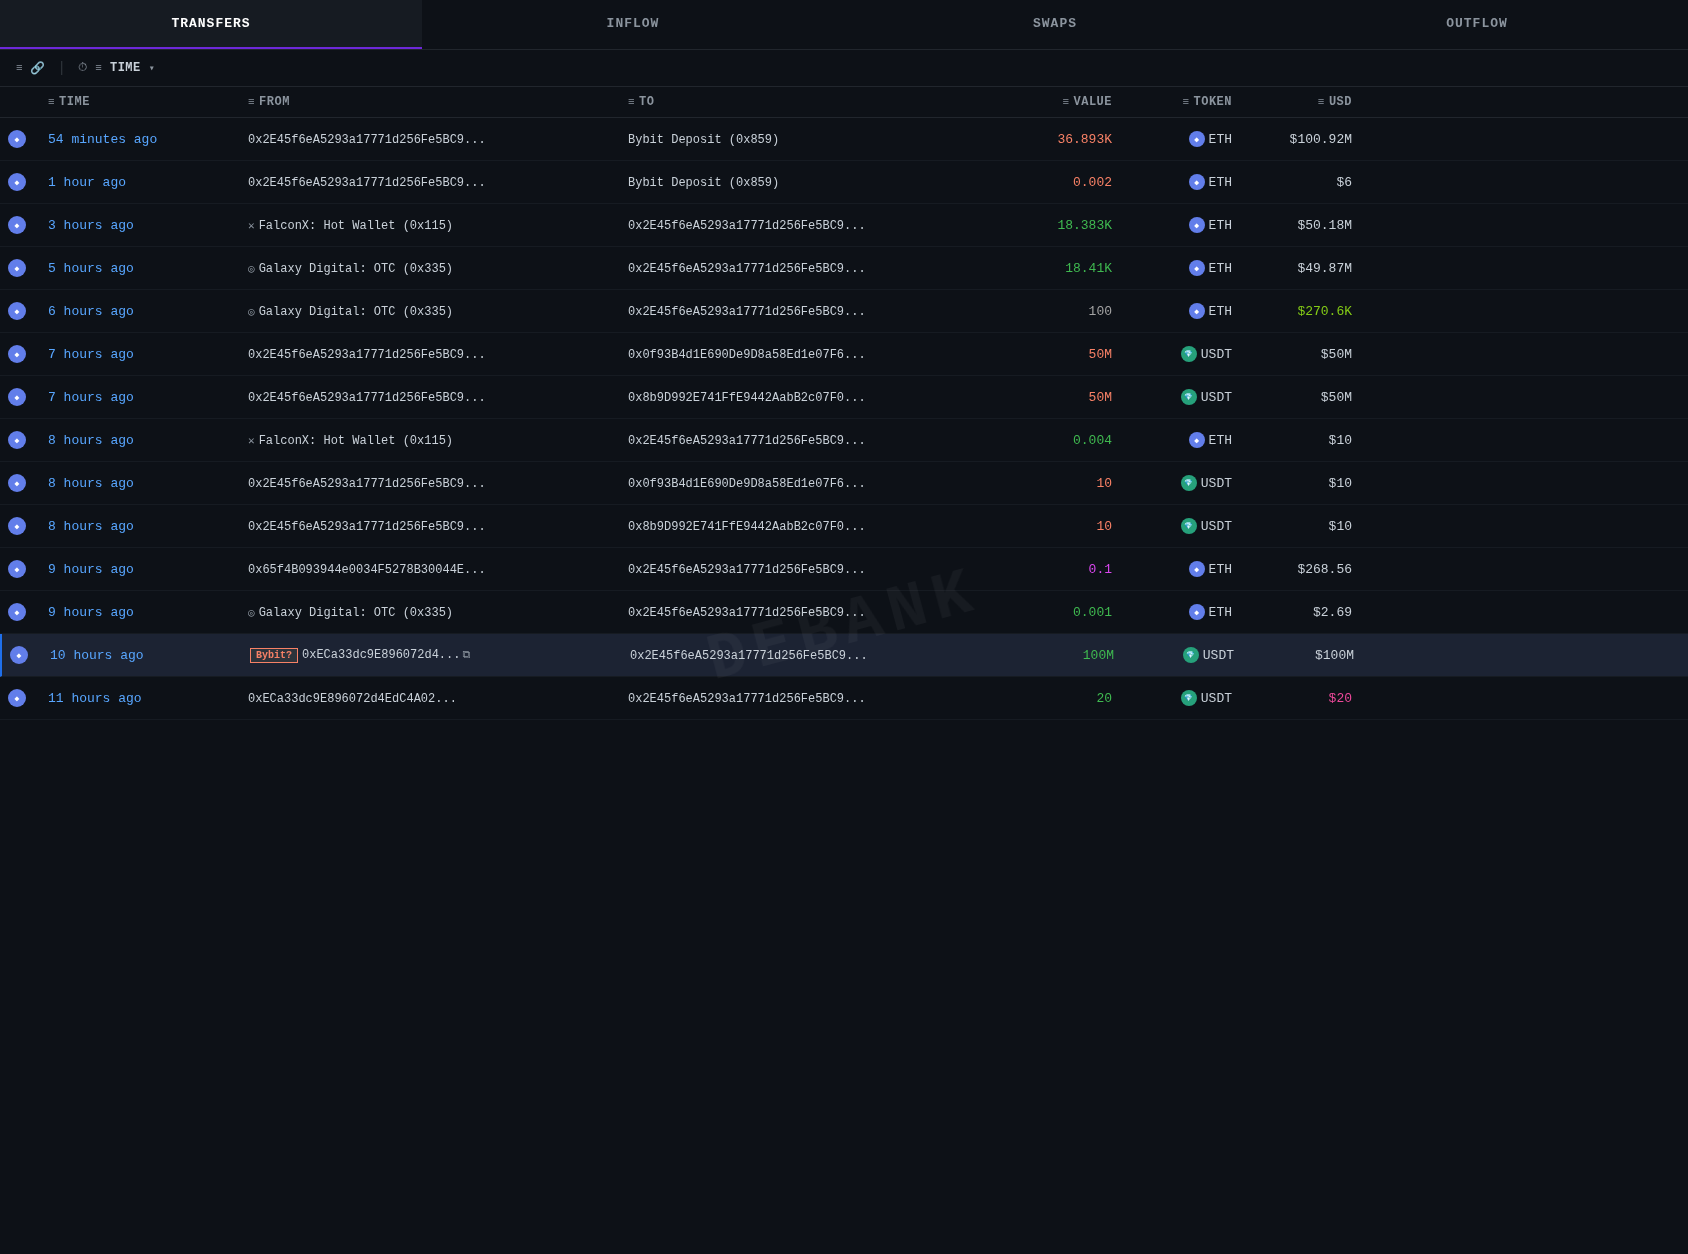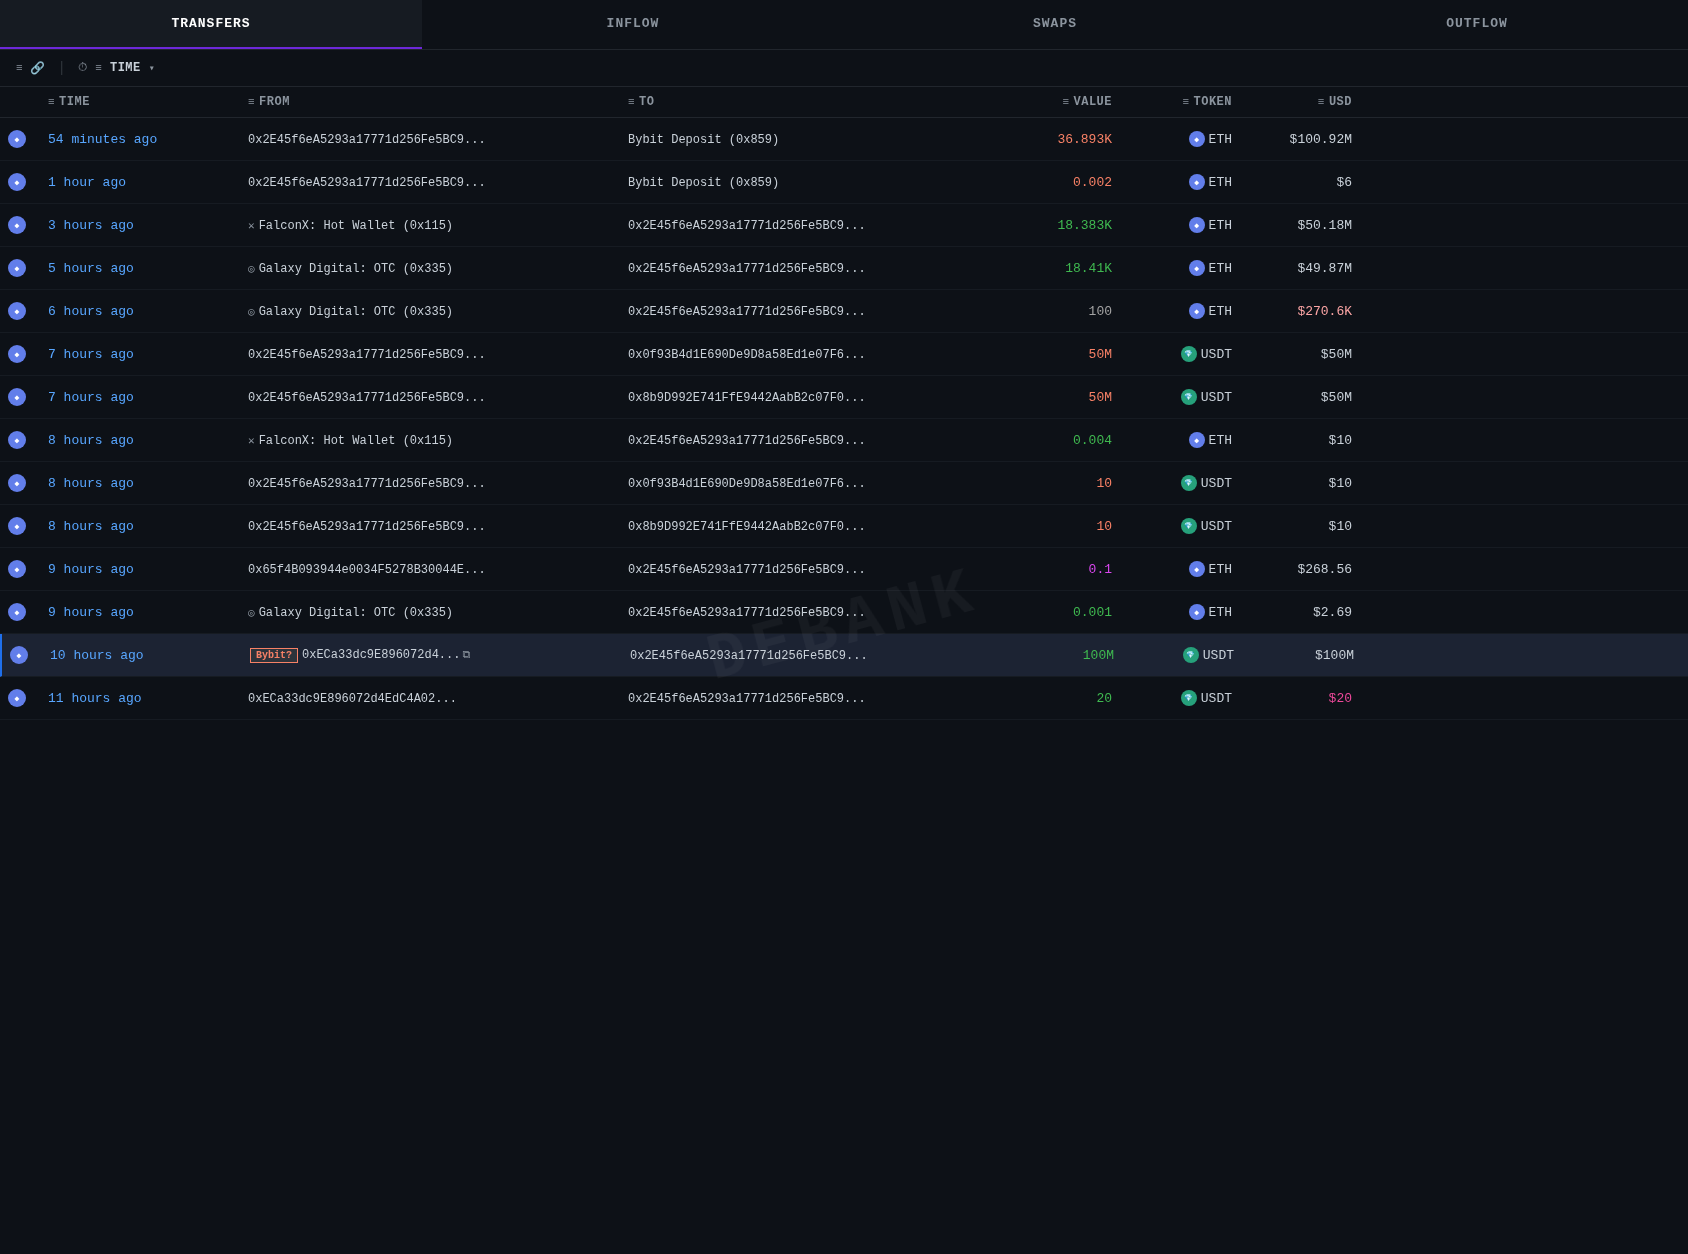--- a/index.html
+++ b/index.html
@@ -327,21 +327,21 @@
       <div class="cell"><span class="time-link">6 hours ago</span></div>
       <div class="cell"><span class="named-address"><span class="icon">◎</span>Galaxy Digital: OTC (0x335)</span></div>
       <div class="cell"><span class="address">0x2E45f6eA5293a17771d256Fe5BC9...</span></div>
       <div class="cell right"><span style="color:#a3a3a3; font-weight:500;">100</span></div>
       <div class="cell right">
         <div class="token-cell">
           <span class="eth-token-icon">◆</span>
           <span style="color:#c9d1d9;">ETH</span>
         </div>
       </div>
-      <div class="cell right"><span style="color:#fca5a5;margin-top:18px;">$270.6K</span></div>
+      <div class="cell right"><span style="color:#84cc16;margin-top:18px;">$270.6K</span></div>
     </div>
     <div class="table-row">
       <div class="cell"><div class="eth-icon" style="font-size:8px; color:white;">◆</div></div>
       <div class="cell"><span class="time-link">7 hours ago</span></div>
       <div class="cell"><span class="address">0x2E45f6eA5293a17771d256Fe5BC9...</span></div>
       <div class="cell"><span class="address">0x0f93B4d1E690De9D8a58Ed1e07F6...</span></div>
       <div class="cell right"><span style="color:#f78166; font-weight:500;">50M</span></div>
       <div class="cell right">
         <div class="token-cell">
           <span class="usdt-token-icon">💎</span>

